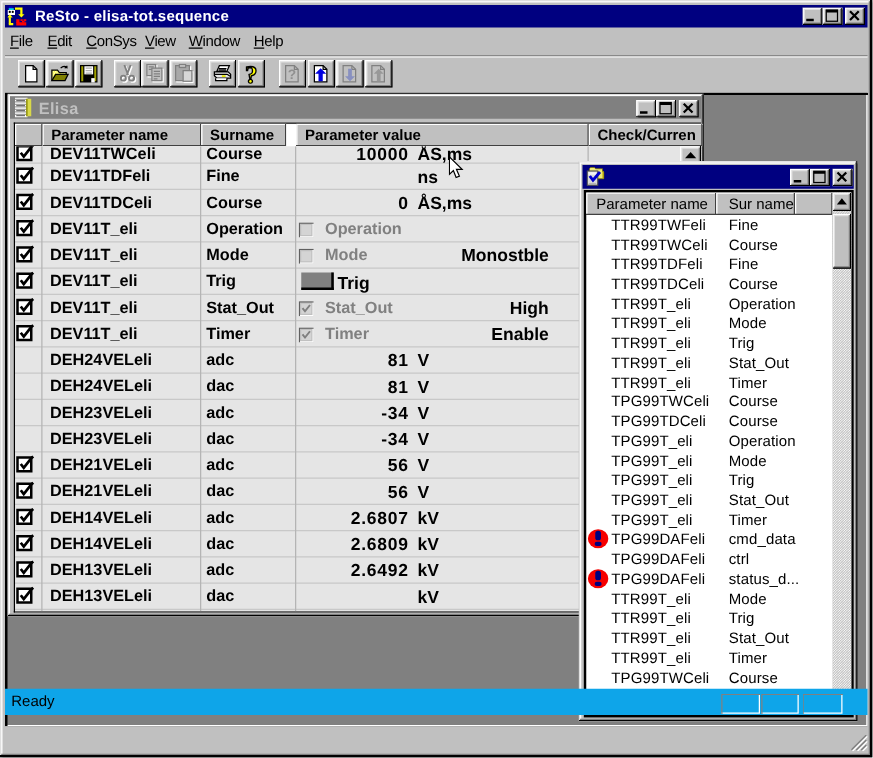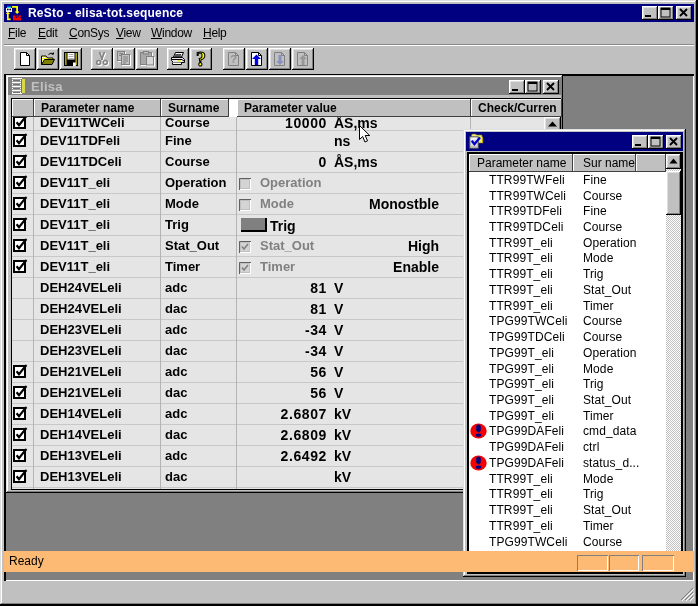--- a/index.html
+++ b/index.html
@@ -13,21 +13,21 @@
 .capbtn { position:absolute; background:#c0c0c0; box-shadow: inset -1px -1px 0 #000, inset 1px 1px 0 #fff, inset -2px -2px 0 #808080, inset 2px 2px 0 #dfdfdf; }
 .capbtn svg { position:absolute; left:0; top:0; }
 #menubar { left:4px; top:23px; width:690px; height:21px; background:#c0c0c0; font-size:12px; color:#000; letter-spacing:-0.3px; }
 #menubar span { position:absolute; top:3px; }
 #toolbar { left:4px; top:44px; width:690px; height:30px; background:#c0c0c0; border-top:1px solid #898989; box-shadow: inset 0 1px 0 #fff; }
 .tbtn { position:absolute; top:3px; width:22px; height:22px; background:#c0c0c0;
   box-shadow: inset -1px -1px 0 #000, inset 1px 1px 0 #fff, inset -2px -2px 0 #808080, inset 2px 2px 0 #dfdfdf; }
 .tbtn svg { position:absolute; left:3px; top:3px; }
 #mdi { left:4px; top:74px; width:690px; height:507px; background:#808080;
   box-shadow: inset 2px 2px 0 #000, inset -1px -1px 0 #fff; }
-#status { left:4px; top:551px; width:690px; height:21px; background:#fdba74; }
+#status { left:4px; top:551px; width:690px; height:21px; background:#0ea5e9; }
 #status .txt { position:absolute; left:5px; top:3px; font-size:12px; }
 .spanel { position:absolute; top:4px; height:16px; box-shadow: inset 1px 1px 0 #808080, inset -1px -1px 0 #fff; }
 
 #elisa { left:6px; top:75px; width:557px; height:418px; background:#c0c0c0;
   box-shadow: inset -1px -1px 0 #000, inset 1px 1px 0 #dfdfdf, inset -2px -2px 0 #808080, inset 2px 2px 0 #fff; }
 #elisa-title { left:8px; top:77px; width:553px; height:18px; background:#808080; }
 #elisa-title .txt { position:absolute; left:23px; top:2px; font-size:13px; font-weight:bold; color:#c0c0c0; letter-spacing:0.3px; }
 .ehcell { position:absolute; top:0; height:18px; background:#c0c0c0; font-size:12px; font-weight:bold;
   box-shadow: inset -1px -1px 0 #404040, inset 1px 1px 0 #fff; padding:2px 0 0 7px; white-space:pre; overflow:hidden; }
 #etable { left:11px; top:98px; width:550px; height:392px; background:#fff; border-top:1px solid #000; border-bottom:1px solid #000; border-left:1px solid #000; }

